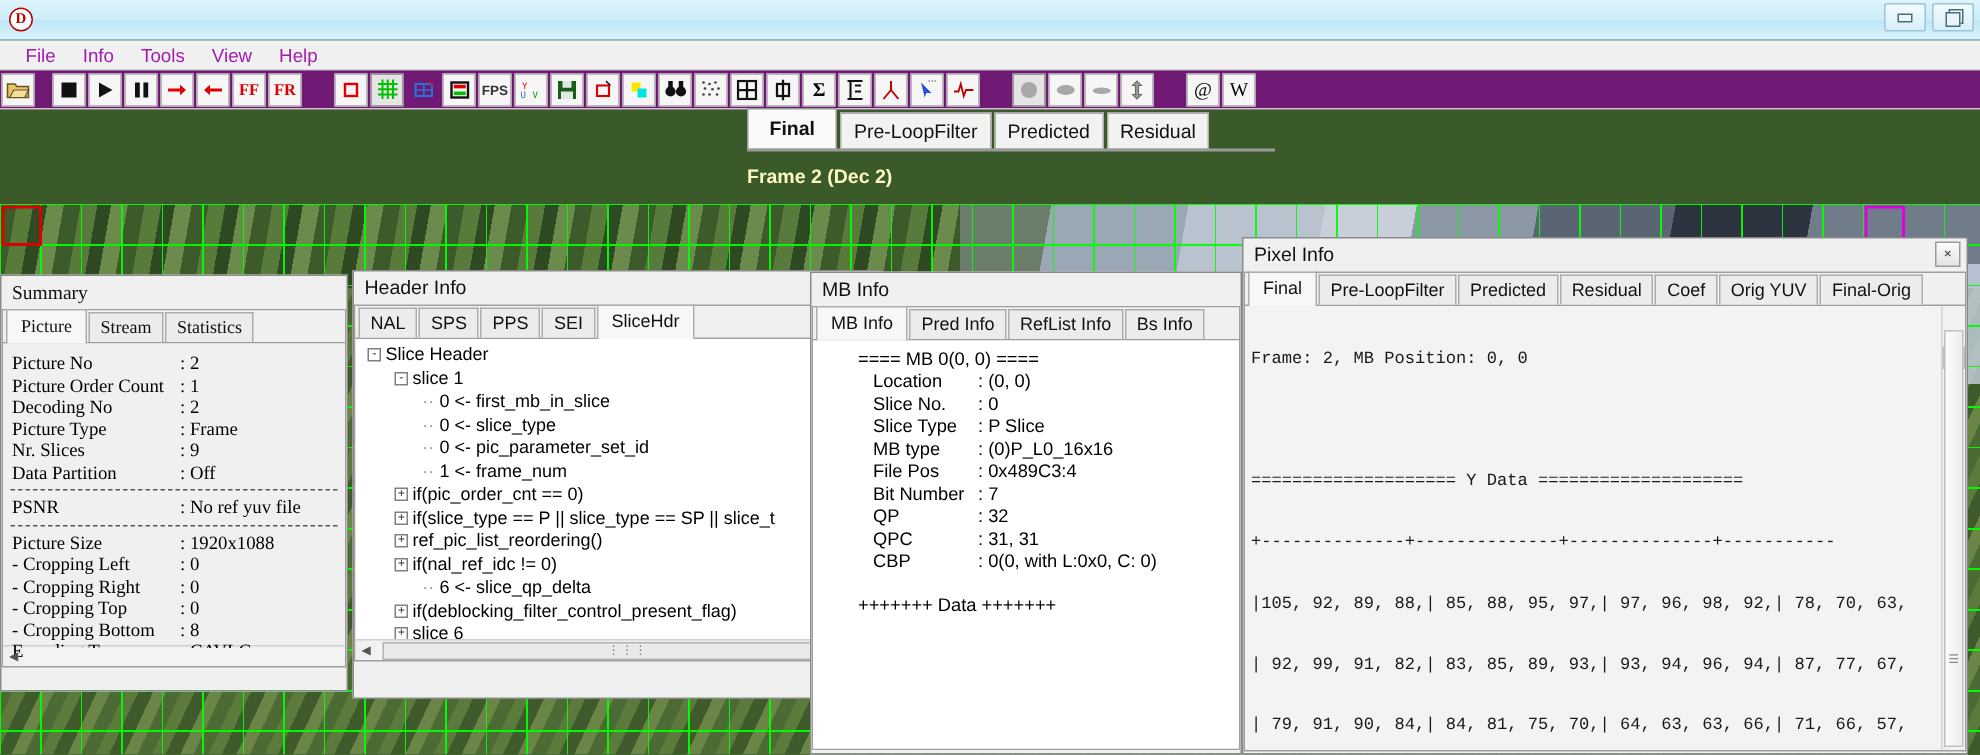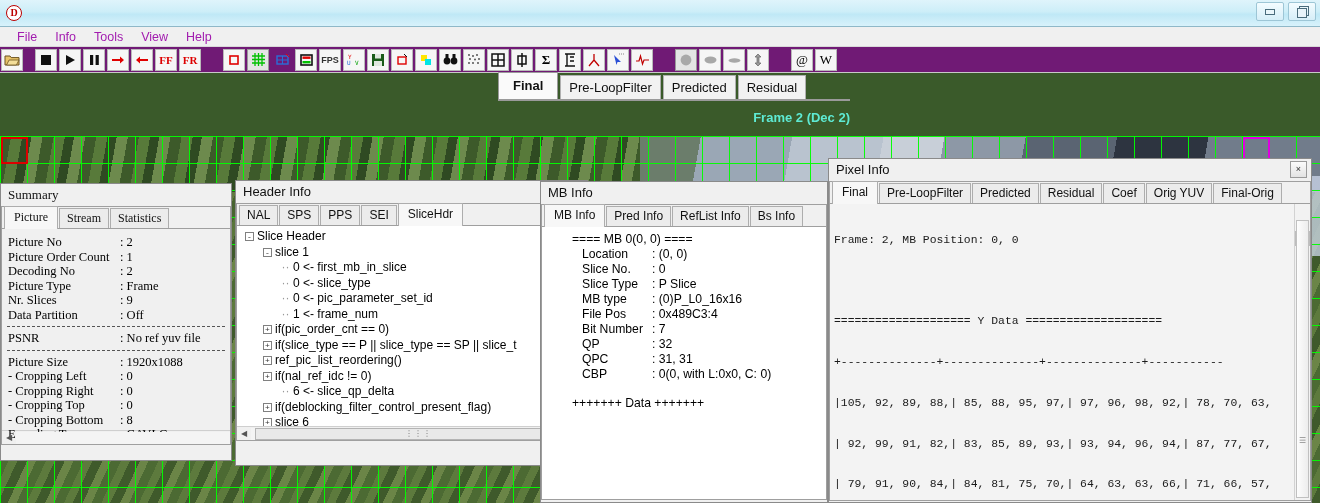--- a/index.html
+++ b/index.html
@@ -79,21 +79,21 @@
     font-size:13px; padding:4px 8px 4px 8px; margin-right:2px;
     background:#f2f2f2; border:1px solid #b0b0b0; border-bottom:none;
     color:#111; line-height:15px;
   }
   #viewtabs .vt.active{
     background:#fafafa; font-weight:bold; padding:5px 14px 6px 14px;
     border-color:#9a9a9a; position:relative; z-index:2;
   }
   #frameLabel{
     position:absolute; left:498px; top:110px; width:352px;
-    text-align:right; color:#5eead4; font-weight:bold; font-size:13px;
+    text-align:left; color:#fef9c3; font-weight:bold; font-size:13px;
   }
 
   
   #video{
     position:absolute; left:0; top:136px; width:1320px; height:367px;
     overflow:hidden;
   }
   #video .vidimg{ position:absolute; inset:0; }
   #video .grid{
     position:absolute; inset:0;

